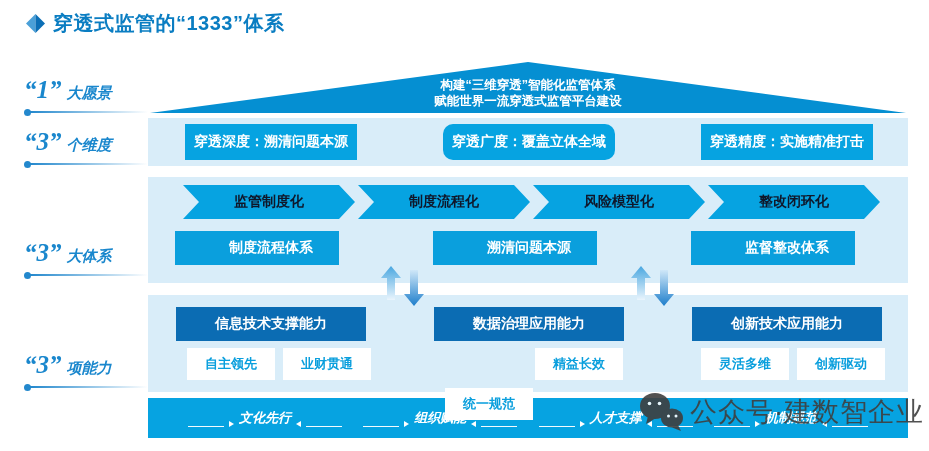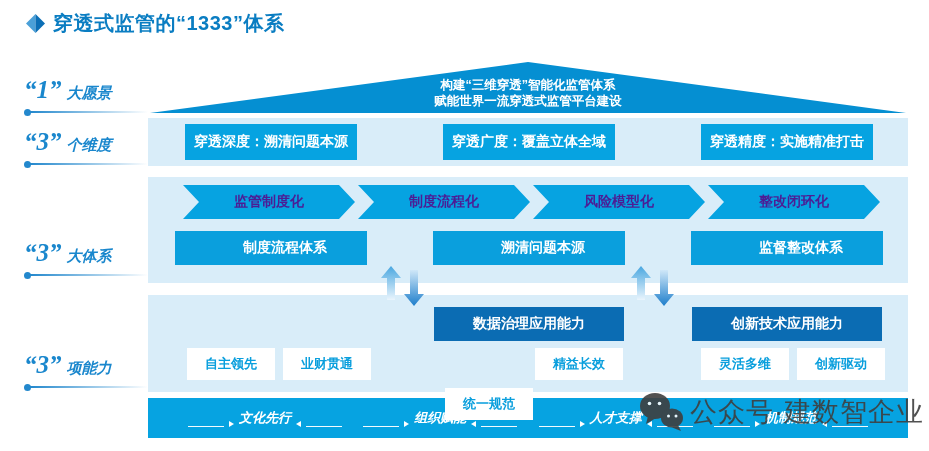--- a/index.html
+++ b/index.html
@@ -36,25 +36,25 @@
   .bandbar { position:absolute; left:148px; top:398px; width:760px; height:40px; background:#06a3e1; }
 
   
   .dim-box { position:absolute; top:124px; width:172px; height:36px; background:#06a3e1;
              color:#fff; font-size:14px; font-weight:bold;
              display:flex; align-items:center; justify-content:center; white-space:nowrap; }
 
   
   .chev { position:absolute; top:185px; width:172px; height:34px; background:#06a3e1;
           clip-path:polygon(0 0, calc(100% - 16px) 0, 100% 50%, calc(100% - 16px) 100%, 0 100%, 16px 50%);
-          color:#4c1d95; font-size:14px; font-weight:bold;
+          color:#0f172a; font-size:14px; font-weight:bold;
           display:flex; align-items:center; justify-content:center; }
 
   
-  .sys-box { position:absolute; top:231px; width:192px; height:34px; background:#0a9fdd;
+  .sys-box { position:absolute; top:231px; width:164px; height:34px; background:#0a9fdd;
              color:#fff; font-size:14px; font-weight:bold;
              display:flex; align-items:center; justify-content:center;padding-left:28px; }
 
   
   .cap-box { position:absolute; top:307px; width:190px; height:34px; background:#0b6cb3;
              color:#fff; font-size:14px; font-weight:bold;
              display:flex; align-items:center; justify-content:center; }
   .tag-box { position:absolute; top:348px; width:88px; height:32px; background:#ffffff;
              color:#0a9fdd; font-size:13px; font-weight:bold;
              display:flex; align-items:center; justify-content:center; }
@@ -134,21 +134,21 @@
     <div class="rl">构建“三维穿透”智能化监管体系</div>
     <div class="rl">赋能世界一流穿透式监管平台建设</div>
   </div>
 
   <div class="band band1"></div>
   <div class="band band2"></div>
   <div class="band band3"></div>
   <div class="bandbar"></div>
 
   <div class="dim-box" style="left:185px;">穿透深度：溯清问题本源</div>
-  <div class="dim-box" style="left:443px;">穿透广度：覆盖立体全域</div>
+  <div class="dim-box" style="left:443px;border-radius:10px;">穿透广度：覆盖立体全域</div>
   <div class="dim-box" style="left:701px;">穿透精度：实施精准打击</div>
 
   <div class="chev" style="left:183px;">监管制度化</div>
   <div class="chev" style="left:358px;">制度流程化</div>
   <div class="chev" style="left:533px;">风险模型化</div>
   <div class="chev" style="left:708px;">整改闭环化</div>
 
   <div class="sys-box" style="left:175px;">制度流程体系</div>
   <div class="sys-box" style="left:433px;">溯清问题本源</div>
   <div class="sys-box" style="left:691px;">监督整改体系</div>
@@ -175,20 +175,21 @@
       </linearGradient>
       <linearGradient id="gDn2" x1="0" y1="0" x2="0" y2="1">
         <stop offset="0" stop-color="#cfe7f8"></stop>
           <stop offset="1" stop-color="#1e7ecb"></stop>
       </linearGradient>
     </defs>
     <polygon points="10,2 20,14 14,14 14,36 6,36 6,14 0,14" fill="url(#gUp2)"></polygon>
     <polygon points="33,42 23,30 29,30 29,6 37,6 37,30 43,30" fill="url(#gDn2)"></polygon>
   </svg>
 
+  <div class="cap-box" style="left:176px;">信息技术支撑能力</div>
   <div class="cap-box" style="left:434px;">数据治理应用能力</div>
   <div class="cap-box" style="left:692px;">创新技术应用能力</div>
 
   <div class="tag-box" style="left:187px;">自主领先</div>
   <div class="tag-box" style="left:283px;">业财贯通</div>
   <div class="tag-box" style="left:445px;margin-top:40px;">统一规范</div>
   <div class="tag-box" style="left:535px;">精益长效</div>
   <div class="tag-box" style="left:701px;">灵活多维</div>
   <div class="tag-box" style="left:797px;">创新驱动</div>
 

